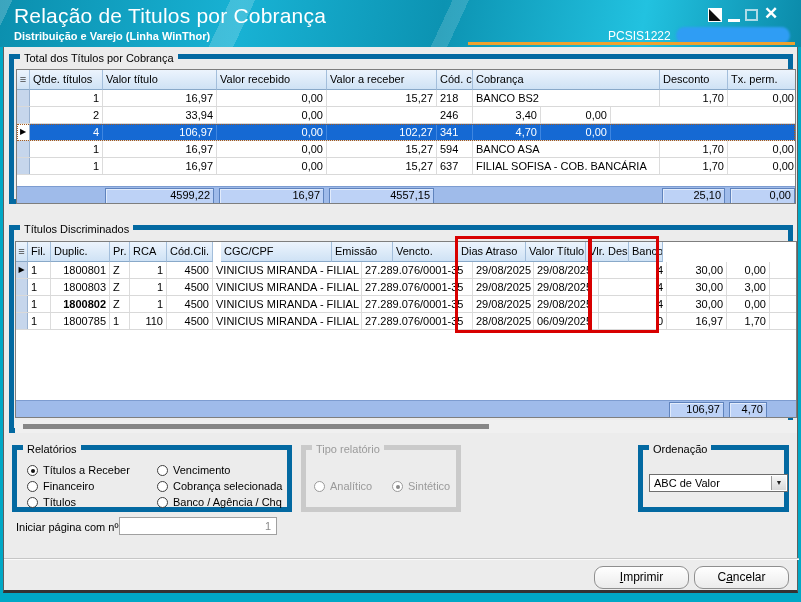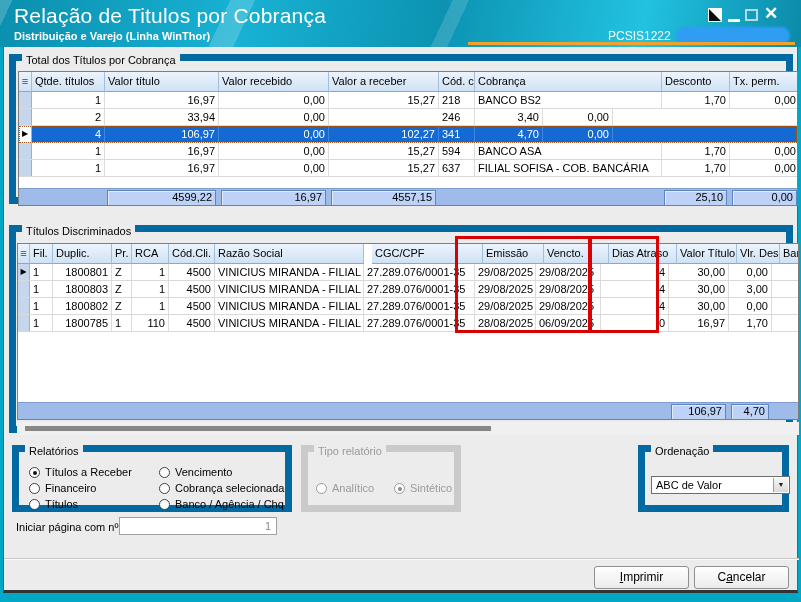--- a/index.html
+++ b/index.html
@@ -22,21 +22,21 @@
   .ctl-diag{left:708px;top:8px;width:14px;height:14px;border:1px solid #fff;
             background:linear-gradient(to top right,#0d0d0d 48%,#ffffff 52%);}
   .ctl-min{left:728px;top:19px;width:12px;height:3px;background:#fff;}
   .ctl-max{left:745px;top:9px;width:13px;height:12px;border:2px solid rgba(225,240,245,.75);}
   .ctl-close{left:764px;top:4px;font-size:17px;font-weight:bold;color:#fff;line-height:20px;}
 
   
   .content{position:absolute;left:3px;top:47px;width:795px;height:546px;background:#ececec;
            border-left:1px solid #5f5f5f;border-right:1px solid #5f5f5f;border-bottom:3px solid #333;}
 
-  .groupbox{position:absolute;border:7px solid #0369a1;}
+  .groupbox{position:absolute;border:5px solid #0369a1;}
   .glabel{position:absolute;top:-7px;left:6px;background:#ececec;padding:0 4px;white-space:nowrap;}
   .groupbox.disabled{border-color:#cacaca;}
   .groupbox.disabled .glabel{color:#9a9a9a;}
 
   #group-summary{left:5px;top:7px;width:784px;height:150px;}
   #group-details{left:5px;top:178px;width:784px;height:208px;}
   #group-relatorios{left:8px;top:398px;width:280px;height:67px;}
   #group-tipo{left:297px;top:398px;width:160px;height:67px;}
   #group-ordenacao{left:634px;top:398px;width:151px;height:67px;}
 
@@ -94,21 +94,21 @@
   .combo-btn{position:absolute;right:1px;top:1px;width:15px;height:14px;
              background:linear-gradient(#f7f7f7,#d9d9d9);border-left:1px solid #9c9c9c;
              text-align:center;font-size:7px;line-height:14px;color:#222;}
   .startpage-label{position:absolute;left:12px;top:474px;}
   .startpage-input{position:absolute;left:115px;top:470px;width:158px;height:18px;
                    border:1px solid #a0a0a0;background:#fff;color:#8a8a8a;text-align:right;
                    padding-right:5px;line-height:16px;}
   .divider{position:absolute;left:0;top:511px;width:795px;height:2px;
            border-top:1px solid #c6c6c6;background:#fafafa;}
   .btn{position:absolute;top:519px;width:95px;height:23px;background:linear-gradient(#ffffff,#ebebeb);
-       border:1px solid #8f8f8f;border-radius:3px;font-size:12px;text-align:center;line-height:21px;}
+       border:1px solid #8f8f8f;border-radius:9px;font-size:12px;text-align:center;line-height:21px;}
   #btn-imprimir{left:590px;}
   #btn-cancelar{left:690px;}
 </style>
 </head>
 <body>
 
 <div class="window">
 
   <div class="titlebar">
     <div class="wtitle">Relação de Titulos por Cobrança</div>
@@ -207,21 +207,20 @@
     <div class="groupbox" id="group-details">
       <div class="glabel">Títulos Discriminados</div>
       <div class="gridpanel" id="grid2">
           <div class="ghead">
             <div class="gcell corner" style="width: 12px;"><span>≡</span></div>
             <div class="gcell hcell" style="width: 23px;">Fil.</div>
             <div class="gcell hcell" style="width: 59px;">Duplic.</div>
             <div class="gcell hcell" style="width: 20px;">Pr.</div>
             <div class="gcell hcell" style="width: 37px;">RCA</div>
             <div class="gcell hcell" style="width: 46px;">Cód.Cli.</div>
-            <div class="gcell hcell" style="width: 149px;">Razão Social</div>
             <div class="gcell hcell" style="width: 111px; margin-left: 8px;">CGC/CPF</div>
             <div class="gcell hcell" style="width: 61px;">Emissão</div>
             <div class="gcell hcell" style="width: 65px;">Vencto.</div>
             <div class="gcell hcell" style="width: 68px;">Dias Atraso</div>
             <div class="gcell hcell" style="width: 60px;">Valor Título</div>
             <div class="gcell hcell" style="width: 43px;">Vlr. Desc.</div>
             <div class="gcell hcell" style="width: 34px;">Banco</div>
           </div>
           <div class="grows">
             <div class="grow">
@@ -252,21 +251,21 @@
               <div class="gcell dcell a-l" style="width: 61px;">29/08/2025</div>
               <div class="gcell dcell a-l" style="width: 65px;">29/08/2025</div>
               <div class="gcell dcell a-r" style="width: 68px;">4</div>
               <div class="gcell dcell a-r" style="width: 60px;">30,00</div>
               <div class="gcell dcell a-r" style="width: 43px;">3,00</div>
               <div class="gcell dcell a-l" style="width: 34px;"></div>
             </div>
             <div class="grow">
               <div class="gcell ind" style="width: 12px;"></div>
               <div class="gcell dcell a-l" style="width: 23px;">1</div>
-              <div class="gcell dcell a-r" style="width: 59px;">1800802</div>
+              <div class="gcell dcell a-r" style="width: 59px; font-weight: bold;">1800802</div>
               <div class="gcell dcell a-l" style="width: 20px;">Z</div>
               <div class="gcell dcell a-r" style="width: 37px;">1</div>
               <div class="gcell dcell a-r" style="width: 46px;">4500</div>
               <div class="gcell dcell a-l" style="width: 149px;">VINICIUS MIRANDA - FILIAL I</div>
               <div class="gcell dcell a-l" style="width: 111px;">27.289.076/0001-35</div>
               <div class="gcell dcell a-l" style="width: 61px;">29/08/2025</div>
               <div class="gcell dcell a-l" style="width: 65px;">29/08/2025</div>
               <div class="gcell dcell a-r" style="width: 68px;">4</div>
               <div class="gcell dcell a-r" style="width: 60px;">30,00</div>
               <div class="gcell dcell a-r" style="width: 43px;">0,00</div>

